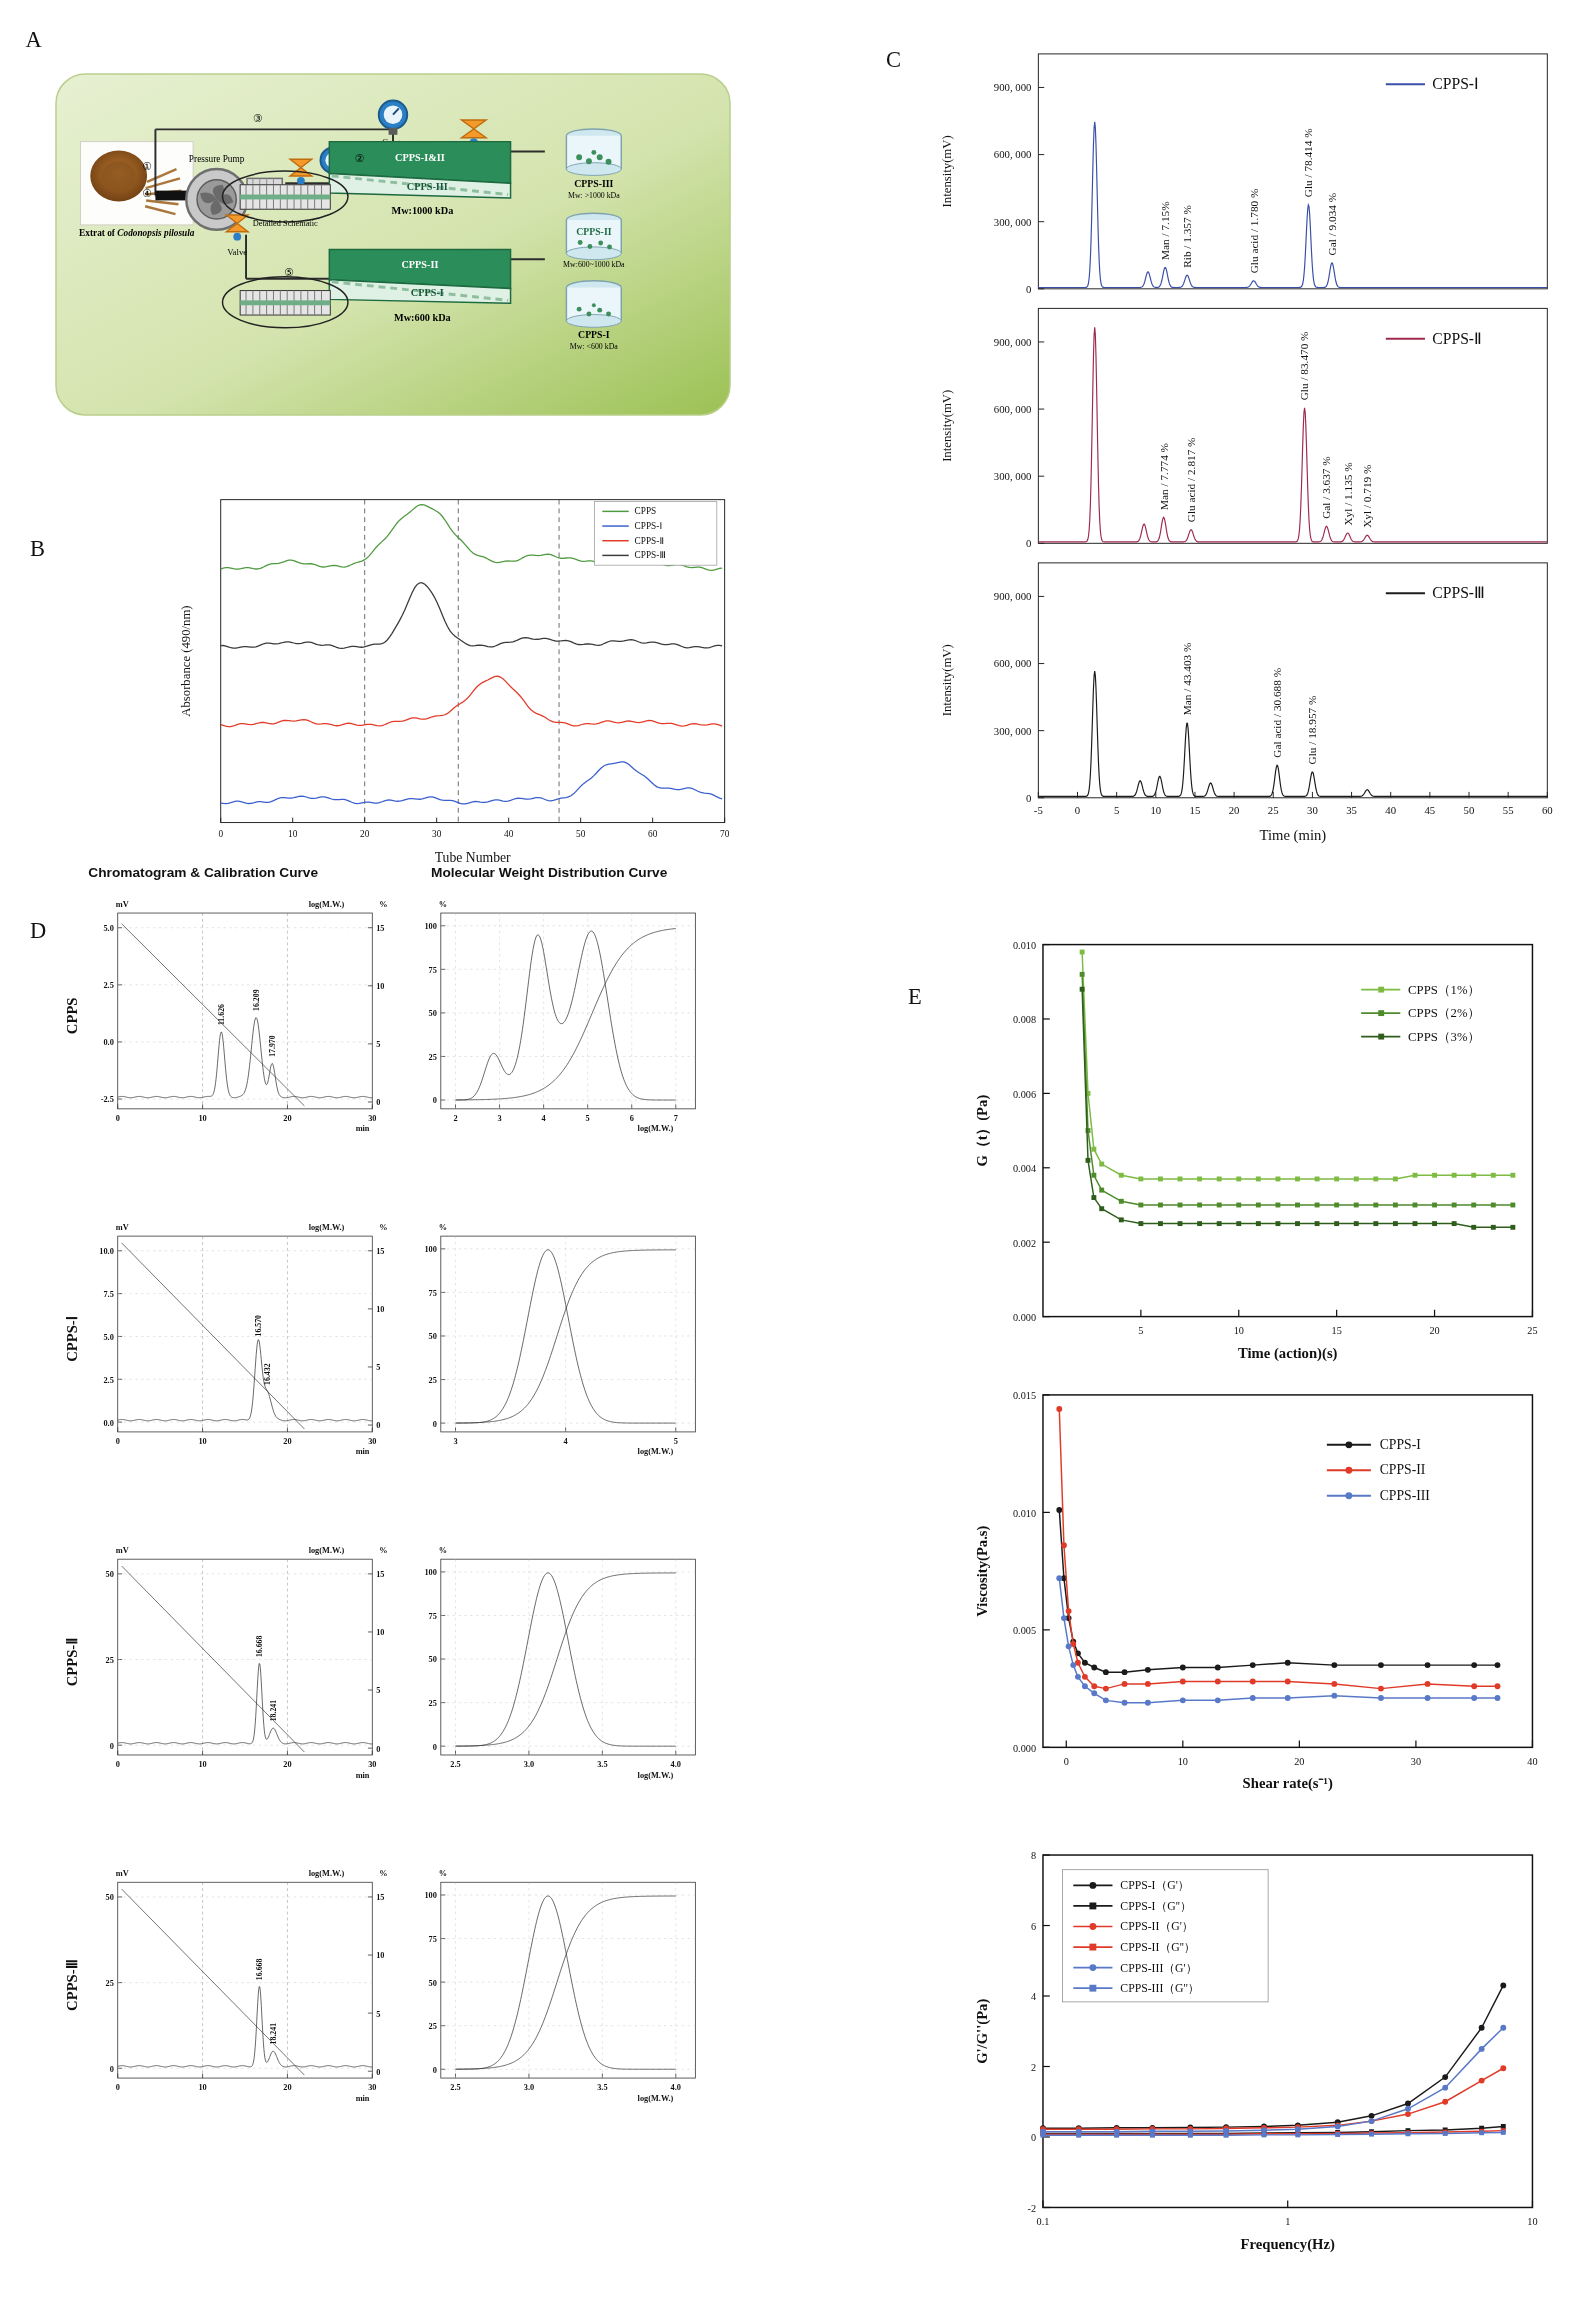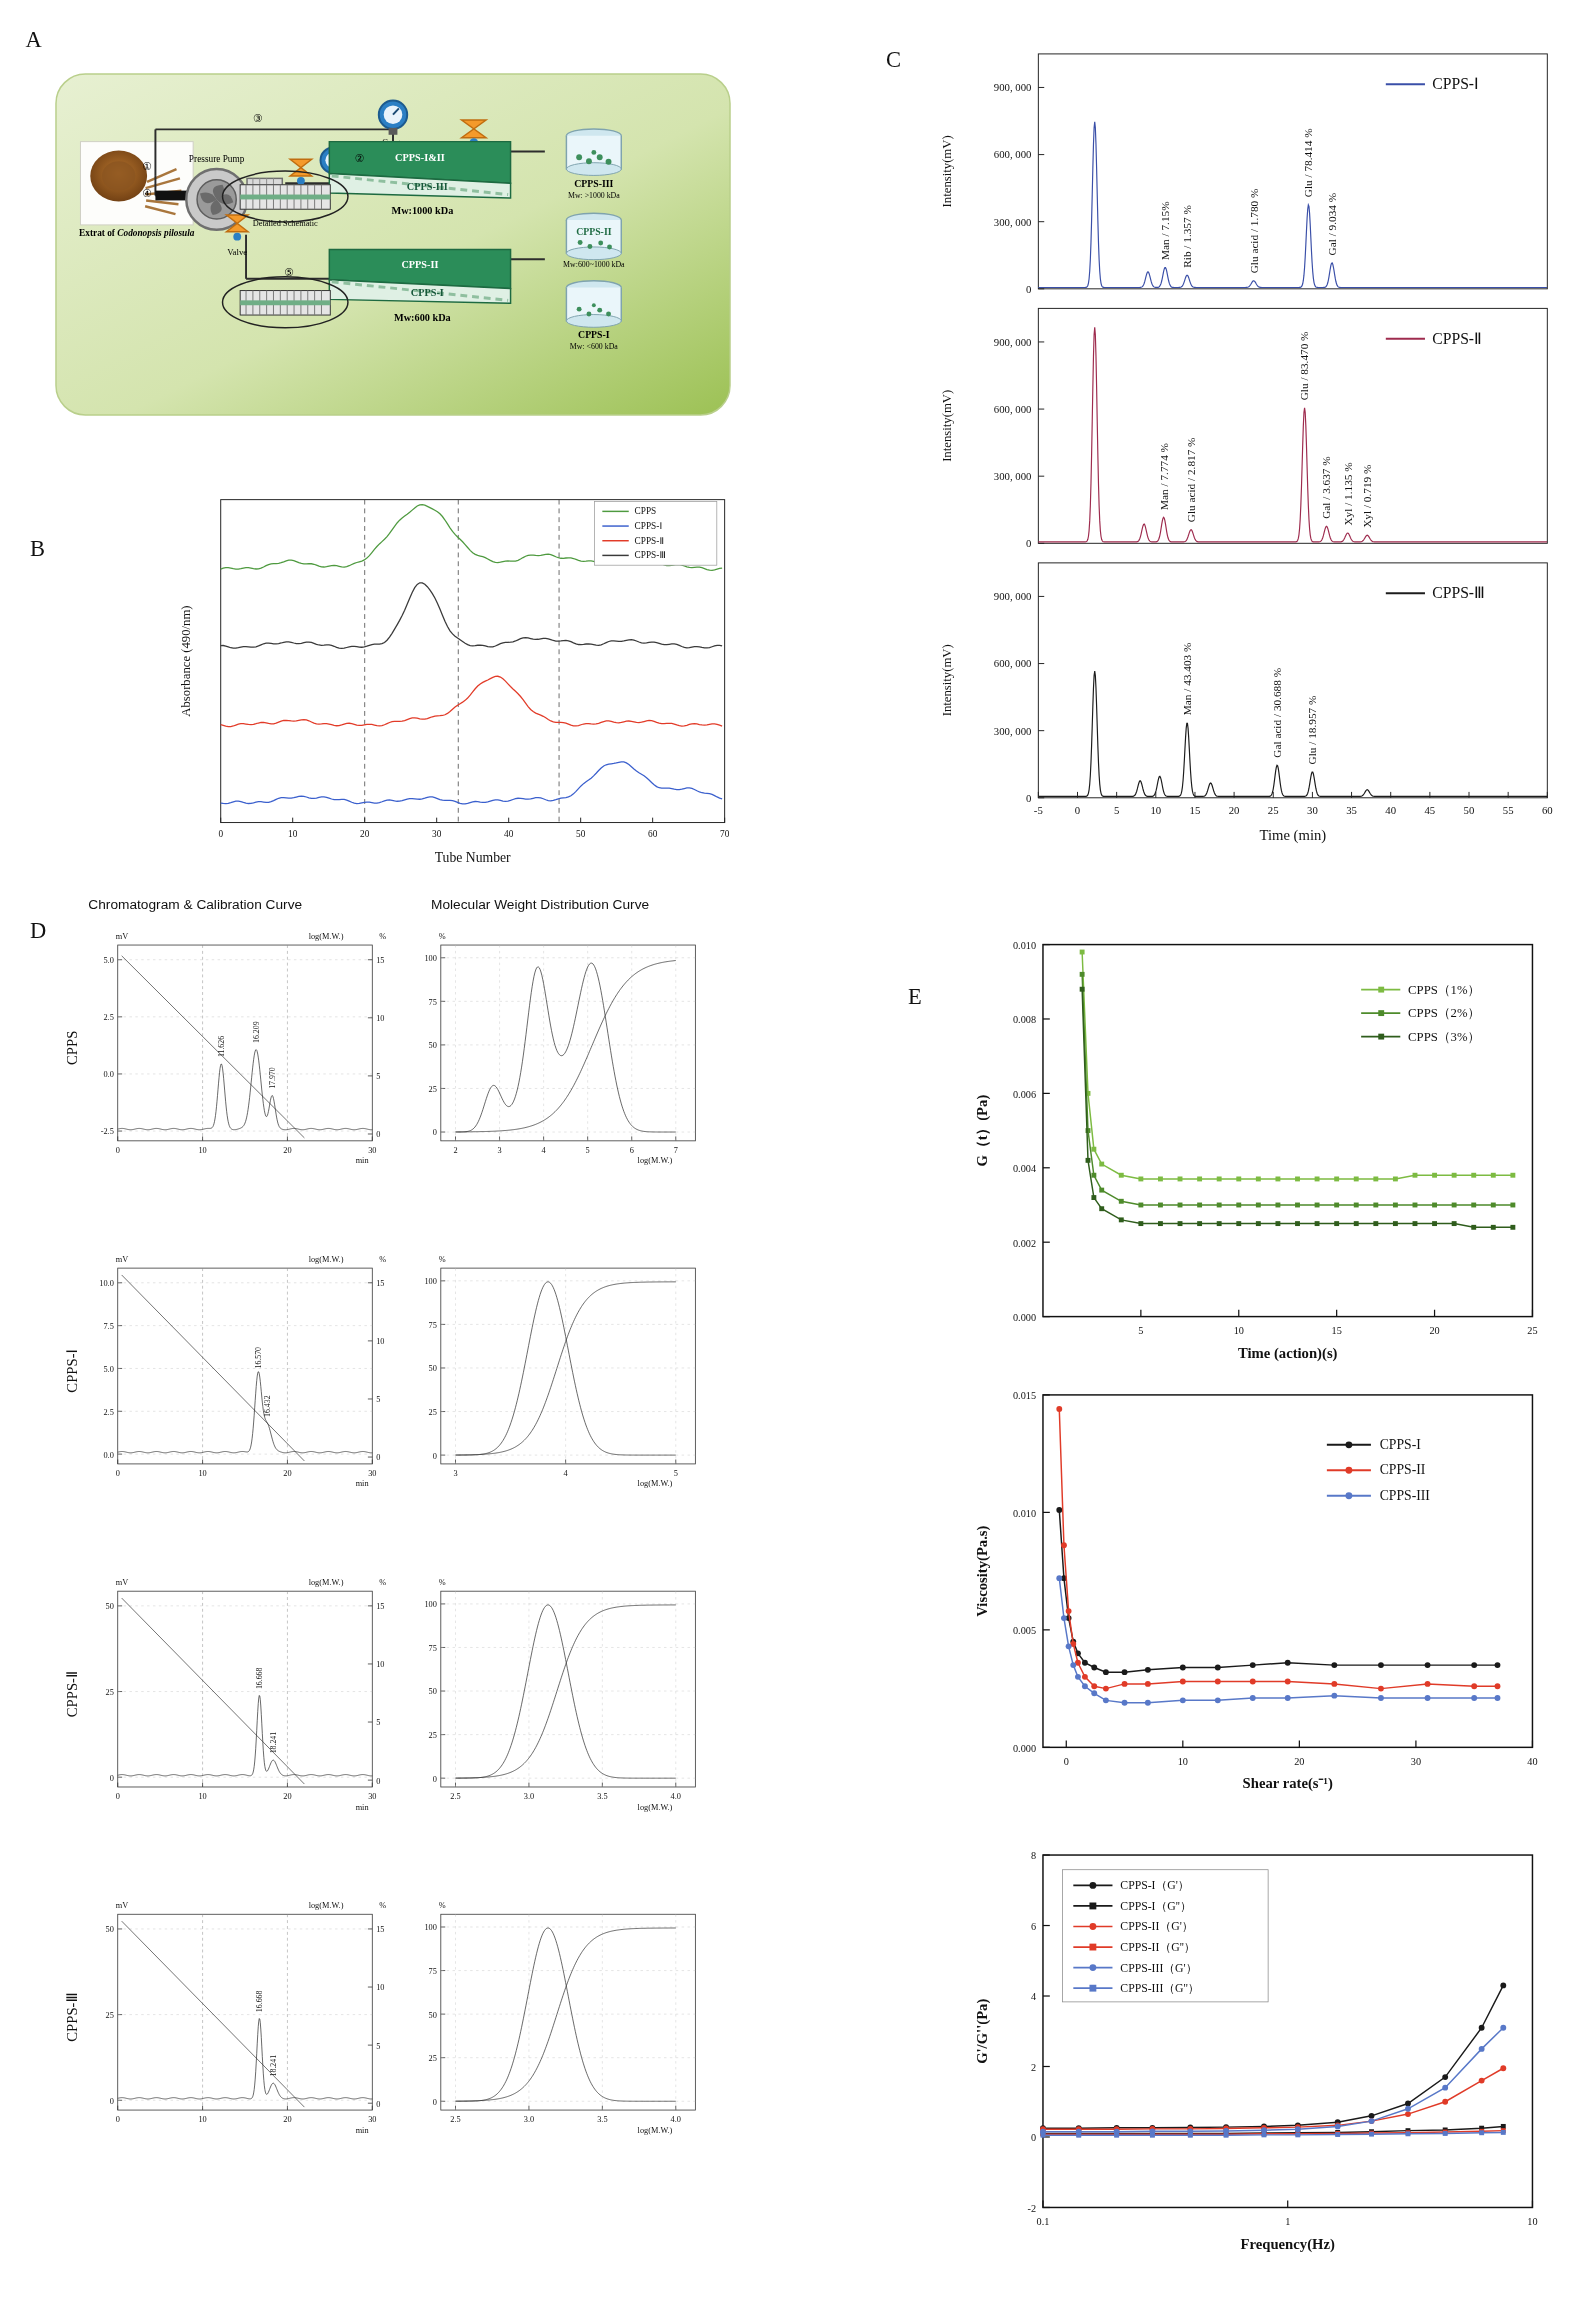--- a/index.html
+++ b/index.html
@@ -332,21 +332,21 @@
       <text x="1130" y="1584" font-size="22" font-family="'Liberation Serif',serif" text-anchor="middle" fill="#111">50</text>
       <line x1="1210" y1="1550" x2="1210" y2="1538" stroke="#222" stroke-width="2"></line>
       <text x="1210" y="1584" font-size="22" font-family="'Liberation Serif',serif" text-anchor="middle" fill="#111">55</text>
       <line x1="1290" y1="1550" x2="1290" y2="1538" stroke="#222" stroke-width="2"></line>
       <text x="1290" y="1584" font-size="22" font-family="'Liberation Serif',serif" text-anchor="middle" fill="#111">60</text>
       <text x="770" y="1636" font-size="30" font-family="'Liberation Serif',serif" text-anchor="middle" fill="#111">Time (min)</text>
     </svg>
 </div>
 
 <div class="panel-letter" style="left:30px;top:918px;">D</div>
-<div class="abs" style="left:59px;top:891px;width:793px;height:1371px;">
+<div class="abs" style="left:59px;top:859px;width:793px;height:1371px;font-weight:bold;">
   <svg id="svgD" width="793" height="1371" viewBox="0 0 1620 2800">
       <text x="60" y="36" font-size="28" font-family="'Liberation Sans',sans-serif" text-anchor="start" fill="#111">Chromatogram &amp; Calibration Curve</text>
       <text x="760" y="36" font-size="28" font-family="'Liberation Sans',sans-serif" text-anchor="start" fill="#111">Molecular Weight Distribution Curve</text>
       <text x="36" y="320" font-size="30" font-family="'Liberation Serif',serif" text-anchor="middle" fill="#111" transform="rotate(-90 36 320)">CPPS</text>
       <rect x="120" y="110" width="520" height="400" fill="#fff" stroke="#333" stroke-width="1.6"></rect>
       <text x="116" y="98" font-size="17" font-family="'Liberation Serif',serif" text-anchor="start" fill="#111">mV</text>
       <text x="510" y="98" font-size="17" font-family="'Liberation Serif',serif" text-anchor="start" fill="#111">log(M.W.)</text>
       <text x="654" y="98" font-size="17" font-family="'Liberation Serif',serif" text-anchor="start" fill="#111">%</text>
       <text x="606" y="556" font-size="17" font-family="'Liberation Serif',serif" text-anchor="start" fill="#111">min</text>
       <line x1="293.3333333333333" y1="110" x2="293.3333333333333" y2="510" stroke="#888" stroke-width="1" stroke-dasharray="6 6"></line>

